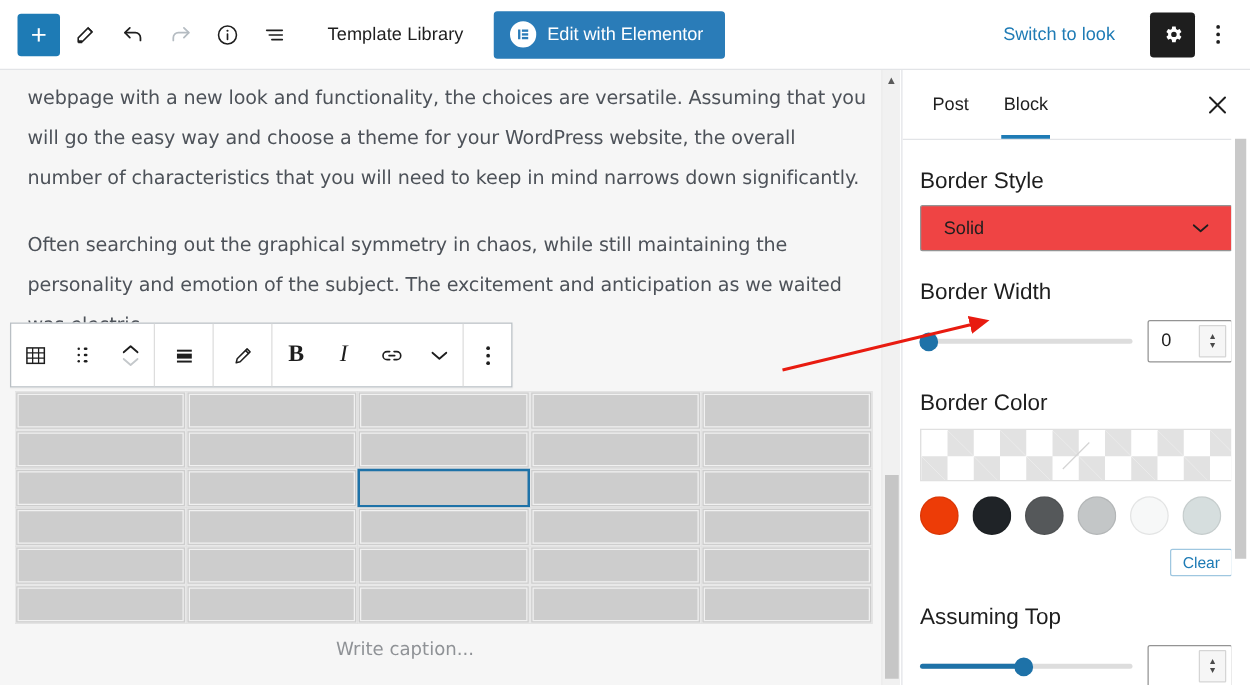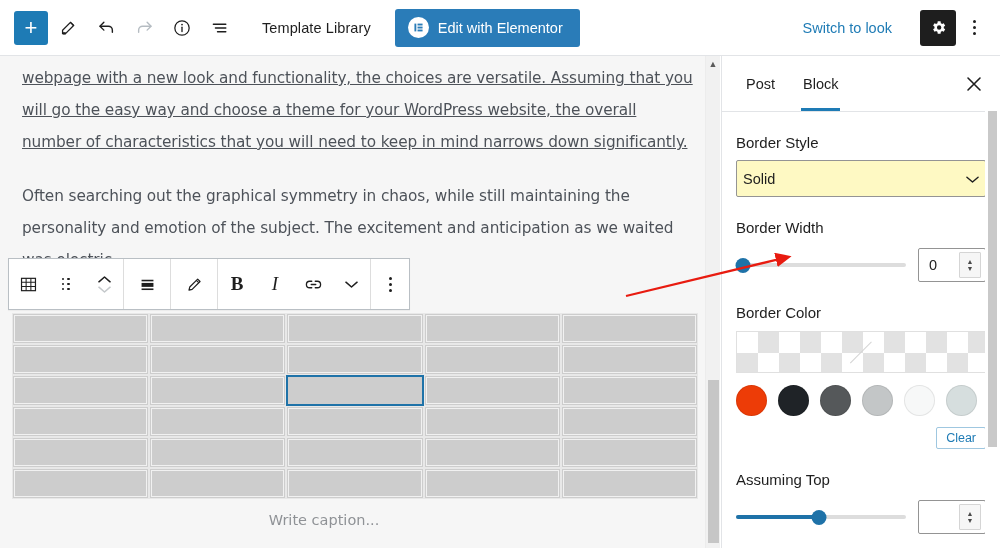--- a/index.html
+++ b/index.html
@@ -76,21 +76,21 @@
   .editor {
     position: absolute; top: 56px; left: 0; width: 720px; height: 492px;
     background: #f6f6f6; overflow: hidden;
   }
   .editor-inner { position: relative; padding: 0 22px; }
   .para {
     font-family: "DejaVu Sans", sans-serif;
     font-size: 15.3px; line-height: 32px; color: #4d5259;
     max-width: 676px; letter-spacing: -0.1px;
   }
-  .para.p1 { padding-top: 6px; text-decoration: underline; }
+  .para.p1 { padding-top: 6px; }
   .para.p2 { padding-top: 22px; }
 
   
   .block-toolbar {
     position: absolute; left: 8px; top: 202px;
     height: 52px; background: #fff;
     border: 1px solid #b9bfc4;
     display: flex; align-items: stretch;
     box-shadow: 0 1px 1px rgba(0,0,0,.04);
     z-index: 5;
@@ -165,27 +165,27 @@
     content: ""; position: absolute; left: 12px; right: 12px; bottom: 0;
     height: 3px; background: #1e7bb5;
   }
   .sb-close {
     margin-left: auto; margin-right: 12px; width: 28px; height: 28px;
     display: flex; align-items: center; justify-content: center; cursor: pointer;
     background: none; border: none;
   }
   .sb-body { padding: 0 14px; position: relative; }
   .field-label {
-    font-size: 15px; color: #1e1e1e; margin-top: 22px; margin-bottom: 9px;
+    font-size: 18px; color: #1e1e1e; margin-top: 22px; margin-bottom: 9px;
     display: block;
   }
   .select-box {
     height: 37px; border: 1px solid #949494; border-radius: 2px;
-    display: flex; align-items: center; padding: 0 6px;
-    font-size: 14.5px; color: #1e1e1e; cursor: pointer; background: #fef9c3;
+    display: flex; align-items: center; padding: 0 18px;
+    font-size: 14.5px; color: #1e1e1e; cursor: pointer; background: #ef4444;
     position: relative;
   }
   .select-box .chev { margin-left: auto; color: #1e1e1e; }
 
   .slider-row { display: flex; align-items: center; gap: 12px; margin-top: 12px; }
   .slider { position: relative; height: 18px; flex: 1 1 auto; cursor: pointer; }
   .slider .track {
     position: absolute; left: 0; right: 0; top: 7px; height: 4px;
     background: #ddd; border-radius: 2px;
   }

